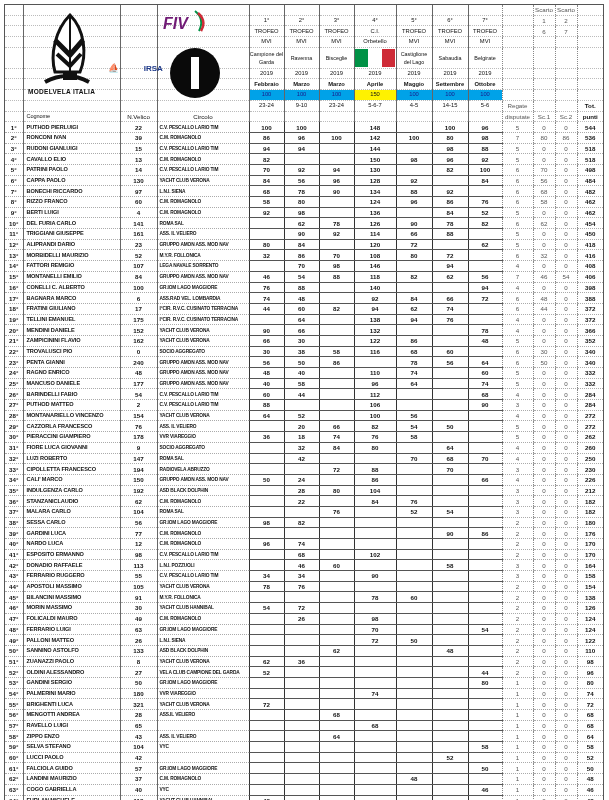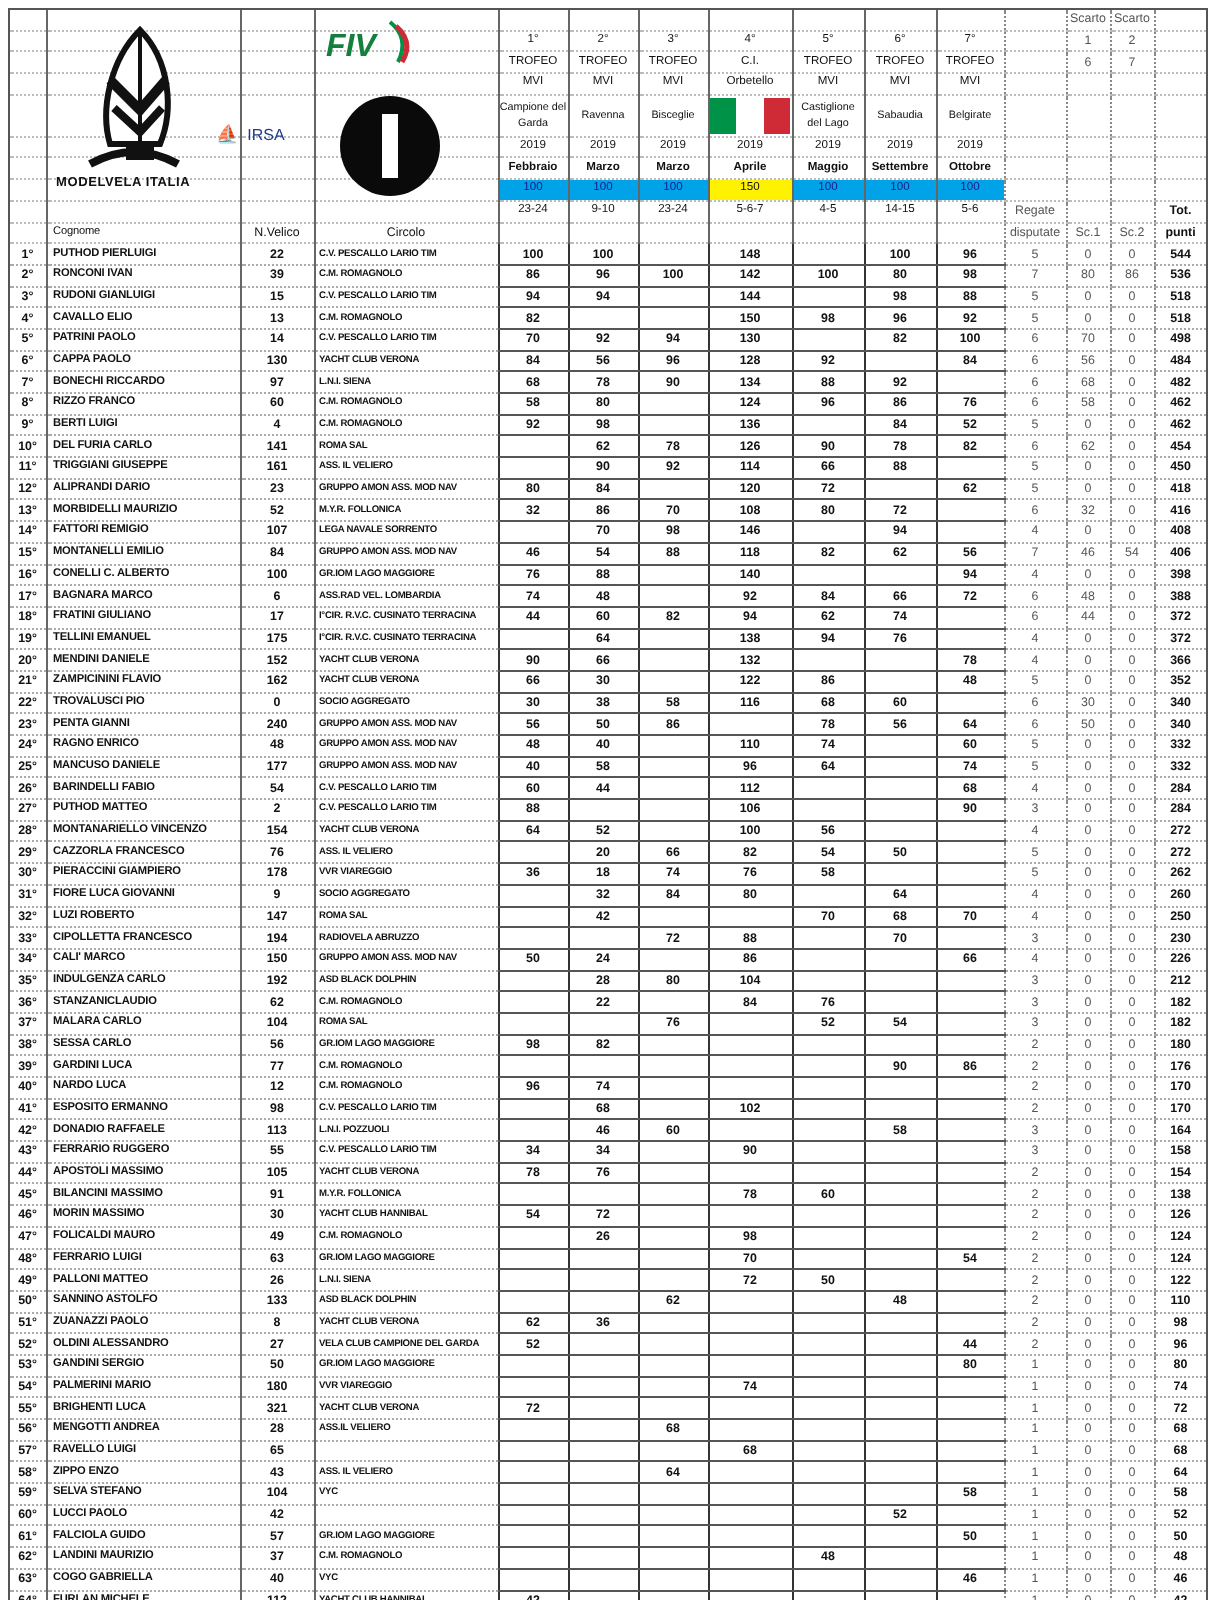--- a/index.html
+++ b/index.html
@@ -1317,26 +1317,26 @@
   <svg width="85" height="85" viewBox="0 0 85 85" style="position:absolute;left:20px;top:5px;">
     <path d="M45 5 C60 20 62 45 55 62 L30 62 C25 45 30 20 45 5Z" fill="#fff" stroke="#111" stroke-width="3"></path>
     <path d="M45 5 L45 62" stroke="#111" stroke-width="2"></path>
     <path d="M30 30 L45 45 L58 30" fill="none" stroke="#111" stroke-width="5"></path>
     <path d="M32 44 L45 56 L56 44" fill="none" stroke="#111" stroke-width="4"></path>
     <path d="M20 72 Q42 60 64 72" fill="none" stroke="#111" stroke-width="4"></path>
     <rect x="38" y="62" width="14" height="8" fill="#111"></rect>
   </svg>
   <div style="position:absolute;left:23px;top:83px;font-size:6.5px;font-weight:bold;letter-spacing:0.3px;">MODELVELA ITALIA</div>
   <div style="position:absolute;left:158px;top:10px;">
-    <span style="font-size:16px;font-weight:bold;font-style:italic;color:#15803d;">FIV</span>
+    <span style="font-size:16px;font-weight:bold;font-style:italic;color:#701a75;">FIV</span>
     <svg width="16" height="24" viewBox="0 0 16 24" style="position:absolute;left:28px;top:-6px;">
       <path d="M4 2 Q14 10 8 22" stroke="#009246" stroke-width="2" fill="none"></path>
       <path d="M7 4 Q16 12 10 22" stroke="#ce2b37" stroke-width="2.5" fill="none"></path>
     </svg>
   </div>
   <div style="position:absolute;left:103px;top:52px;">
     <span style="color:#1e3a8a;font-size:9px;">⛵</span>
-    <span style="font-size:8px;font-weight:normal;color:#1e3a8a;">IRSA</span>
+    <span style="font-size:8px;font-weight:bold;color:#1e3a8a;margin-left:20px;">IRSA</span>
   </div>
   <div style="position:absolute;left:165px;top:43px;width:50px;height:50px;border-radius:50%;background:#0a0a0a;">
     <div style="position:absolute;left:21px;top:9px;width:8px;height:32px;background:#fff;"></div>
   </div>
 </div>
 
 </body></html>

